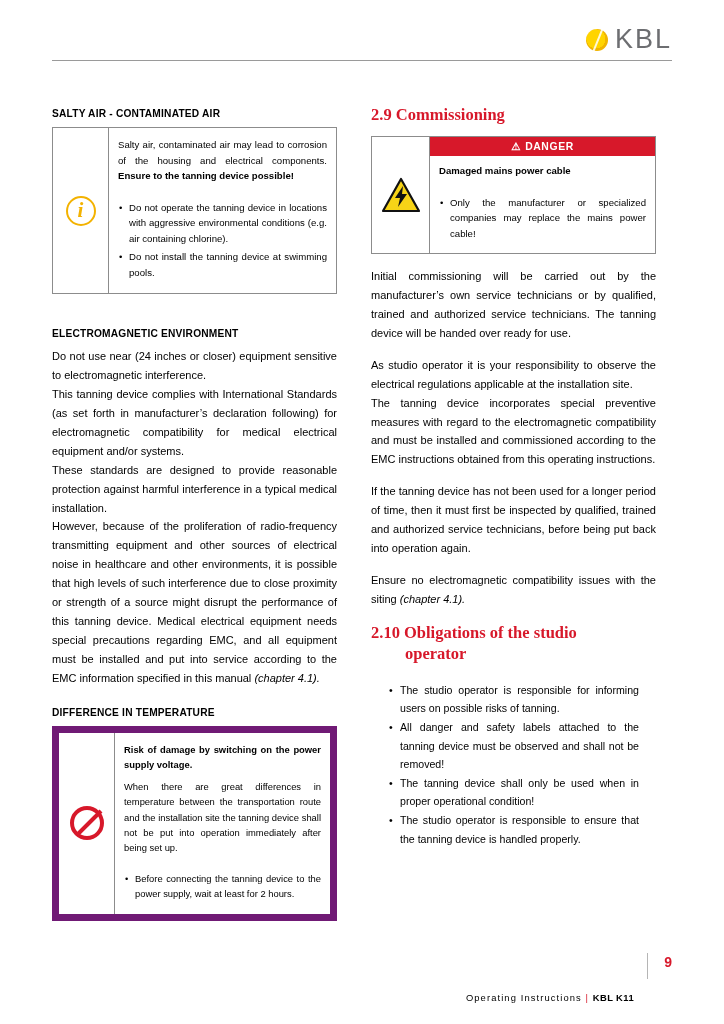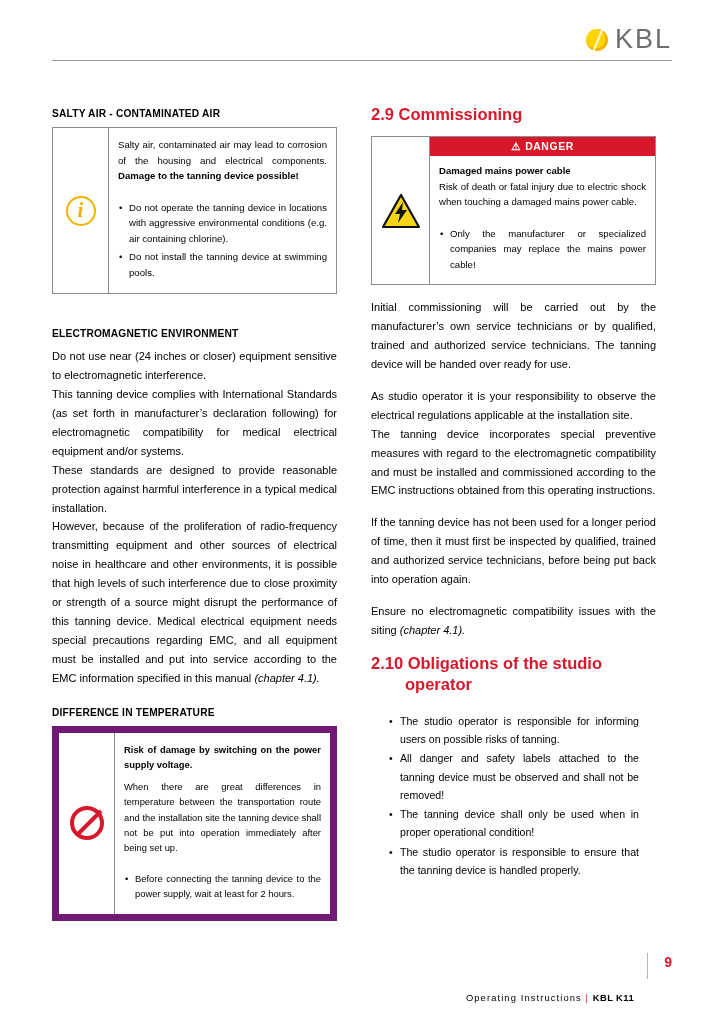--- a/index.html
+++ b/index.html
@@ -185,20 +185,21 @@
   }
   .warn-tri svg { display:block; }
 
   
   h2.red {
     color: #d7182a;
     font-size: 16.5px;
     font-weight: bold;
     margin: 0 0 11px 0;
     line-height: 1.28;
+    font-family: Liberation Serif, serif;
   }
   h2.red .ind { display:block; padding-left: 34px; }
 
   
   .prohibbox {
     border: 7px solid #701a75;
     width: 285px;
     display: flex;
     background: #fff;
   }
@@ -299,21 +300,21 @@
   <div class="col-left">
 
     <div class="sec-title">SALTY AIR - CONTAMINATED AIR</div>
 
     <div class="infobox">
       <div class="icon-cell">
         <div class="i-circle">i</div>
       </div>
       <div class="txt-cell">
         <span>Salty air, contaminated air may lead to corrosion of the housing and electrical components.</span>
-        <span class="bold">Damage to the tanning device possible!</span>
+        <span class="bold">Ensure to the tanning device possible!</span>
         <ul class="bullets">
           <li>Do not operate the tanning device in locations with aggressive environmental conditions (e.g. air containing chlorine).</li>
           <li>Do not install the tanning device at swimming pools.</li>
         </ul>
       </div>
     </div>
 
     <div style="height:34px"></div>
 
     <div class="sec-title">ELECTROMAGNETIC ENVIRONMENT</div>
@@ -355,21 +356,20 @@
           </svg>
         </div>
       </div>
       <div class="right-cell">
         <div class="danger-banner">
           <span>⚠</span>
           <span>DANGER</span>
         </div>
         <div class="danger-body">
           <div class="bold">Damaged mains power cable</div>
-          <div>Risk of death or fatal injury due to electric shock when touching a damaged mains power cable.</div>
           <ul class="bullets">
             <li>Only the manufacturer or specialized companies may replace the mains power cable!</li>
           </ul>
         </div>
       </div>
     </div>
 
     <div class="gap"></div>
 
     <p class="body">Initial commissioning will be carried out by the manufacturer’s own service technicians or by qualified, trained and authorized service technicians. The tanning device will be handed over ready for use.</p>

